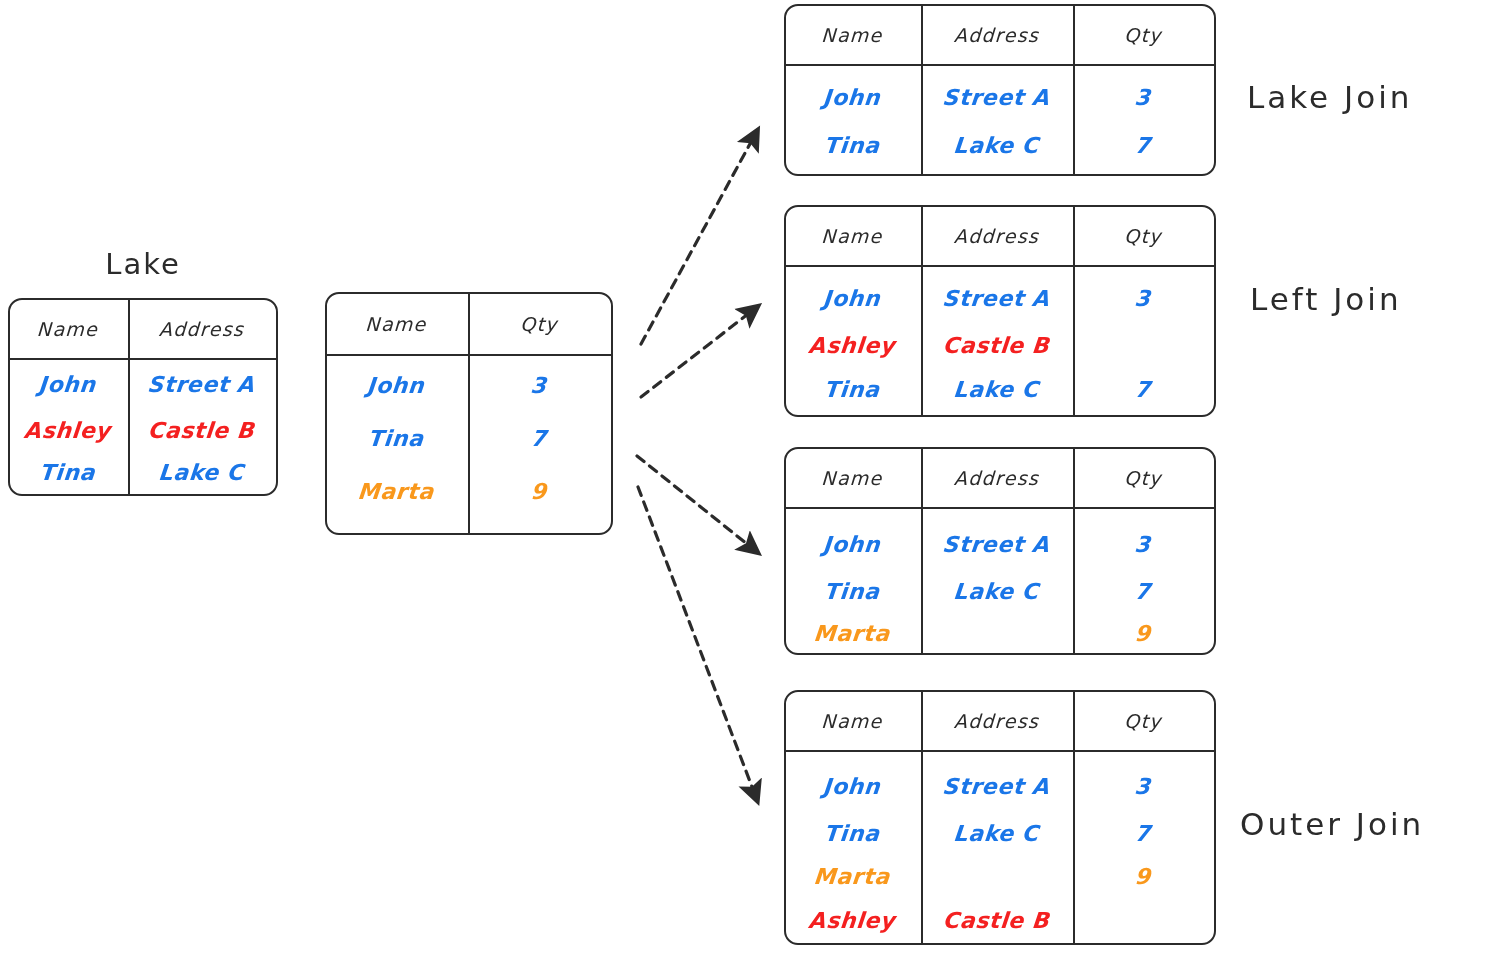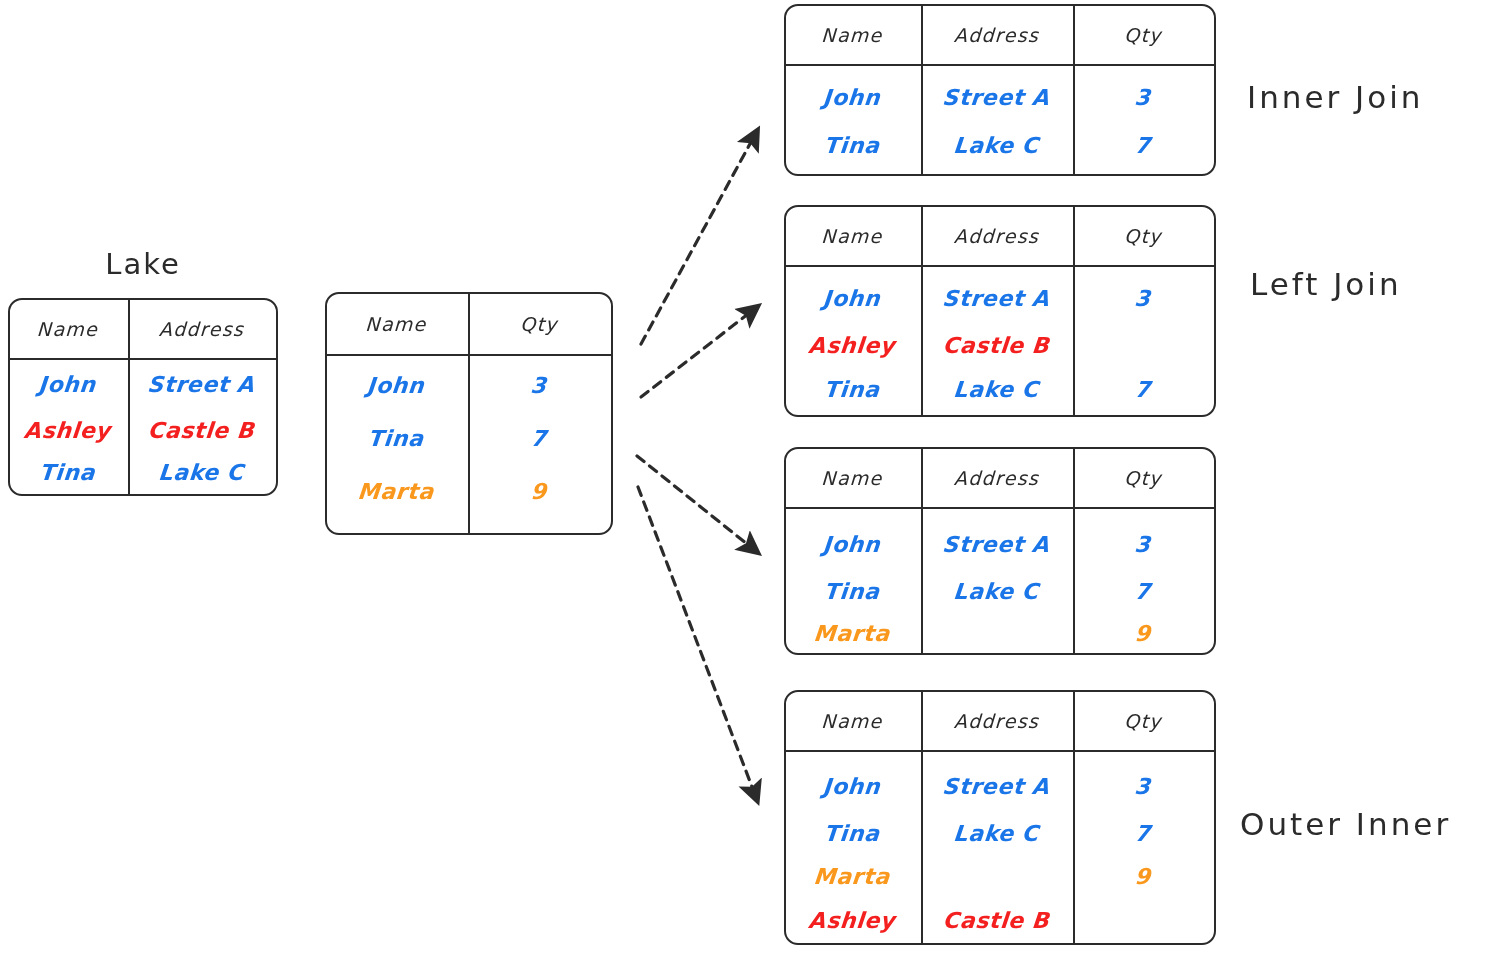--- a/index.html
+++ b/index.html
@@ -158,21 +158,21 @@
     <div class="cell hdr" style="left:289px; top:0; width:139px; height:58px;">Qty</div>
 
     <div class="cell val c-blue" style="left:0; top:70px; width:135px; height:42px;">John</div>
     <div class="cell val c-blue" style="left:137px; top:70px; width:150px; height:42px;">Street A</div>
     <div class="cell val c-blue" style="left:289px; top:70px; width:139px; height:42px;">3</div>
 
     <div class="cell val c-blue" style="left:0; top:118px; width:135px; height:42px;">Tina</div>
     <div class="cell val c-blue" style="left:137px; top:118px; width:150px; height:42px;">Lake C</div>
     <div class="cell val c-blue" style="left:289px; top:118px; width:139px; height:42px;">7</div>
   </div>
-  <div class="caption" style="left:1247px; top:79px;">Inner Join</div>
+  <div class="caption" style="left:1247px; top:79px;">Lake Join</div>
 
   <div class="tbl" style="left:784px; top:205px; width:432px; height:212px;">
     <div class="colline" style="left:135px;"></div>
     <div class="colline" style="left:287px;"></div>
     <div class="rowline" style="top:58px;"></div>
 
     <div class="cell hdr" style="left:0; top:0; width:135px; height:58px;">Name</div>
     <div class="cell hdr" style="left:137px; top:0; width:150px; height:58px;">Address</div>
     <div class="cell hdr" style="left:289px; top:0; width:139px; height:58px;">Qty</div>
 
@@ -181,21 +181,21 @@
     <div class="cell val c-blue" style="left:289px; top:70px; width:139px; height:42px;">3</div>
 
     <div class="cell val c-red" style="left:0; top:117px; width:135px; height:42px;">Ashley</div>
     <div class="cell val c-red" style="left:137px; top:117px; width:150px; height:42px;">Castle B</div>
     <div class="cell val c-red" style="left:289px; top:117px; width:139px; height:42px;"></div>
 
     <div class="cell val c-blue" style="left:0; top:161px; width:135px; height:42px;">Tina</div>
     <div class="cell val c-blue" style="left:137px; top:161px; width:150px; height:42px;">Lake C</div>
     <div class="cell val c-blue" style="left:289px; top:161px; width:139px; height:42px;">7</div>
   </div>
-  <div class="caption" style="left:1250px; top:266px;">Left Join</div>
+  <div class="caption" style="left:1250px; top:281px;">Left Join</div>
 
   <div class="tbl" style="left:784px; top:447px; width:432px; height:208px;">
     <div class="colline" style="left:135px;"></div>
     <div class="colline" style="left:287px;"></div>
     <div class="rowline" style="top:58px;"></div>
 
     <div class="cell hdr" style="left:0; top:0; width:135px; height:58px;">Name</div>
     <div class="cell hdr" style="left:137px; top:0; width:150px; height:58px;">Address</div>
     <div class="cell hdr" style="left:289px; top:0; width:139px; height:58px;">Qty</div>
 
@@ -230,15 +230,15 @@
     <div class="cell val c-blue" style="left:289px; top:120px; width:139px; height:42px;">7</div>
 
     <div class="cell val c-orange" style="left:0; top:163px; width:135px; height:42px;">Marta</div>
     <div class="cell val c-orange" style="left:137px; top:163px; width:150px; height:42px;"></div>
     <div class="cell val c-orange" style="left:289px; top:163px; width:139px; height:42px;">9</div>
 
     <div class="cell val c-red" style="left:0; top:207px; width:135px; height:42px;">Ashley</div>
     <div class="cell val c-red" style="left:137px; top:207px; width:150px; height:42px;">Castle B</div>
     <div class="cell val c-red" style="left:289px; top:207px; width:139px; height:42px;"></div>
   </div>
-  <div class="caption" style="left:1240px; top:806px;">Outer Inner</div>
+  <div class="caption" style="left:1240px; top:806px;">Outer Join</div>
 
 </div>
 
 </body></html>

